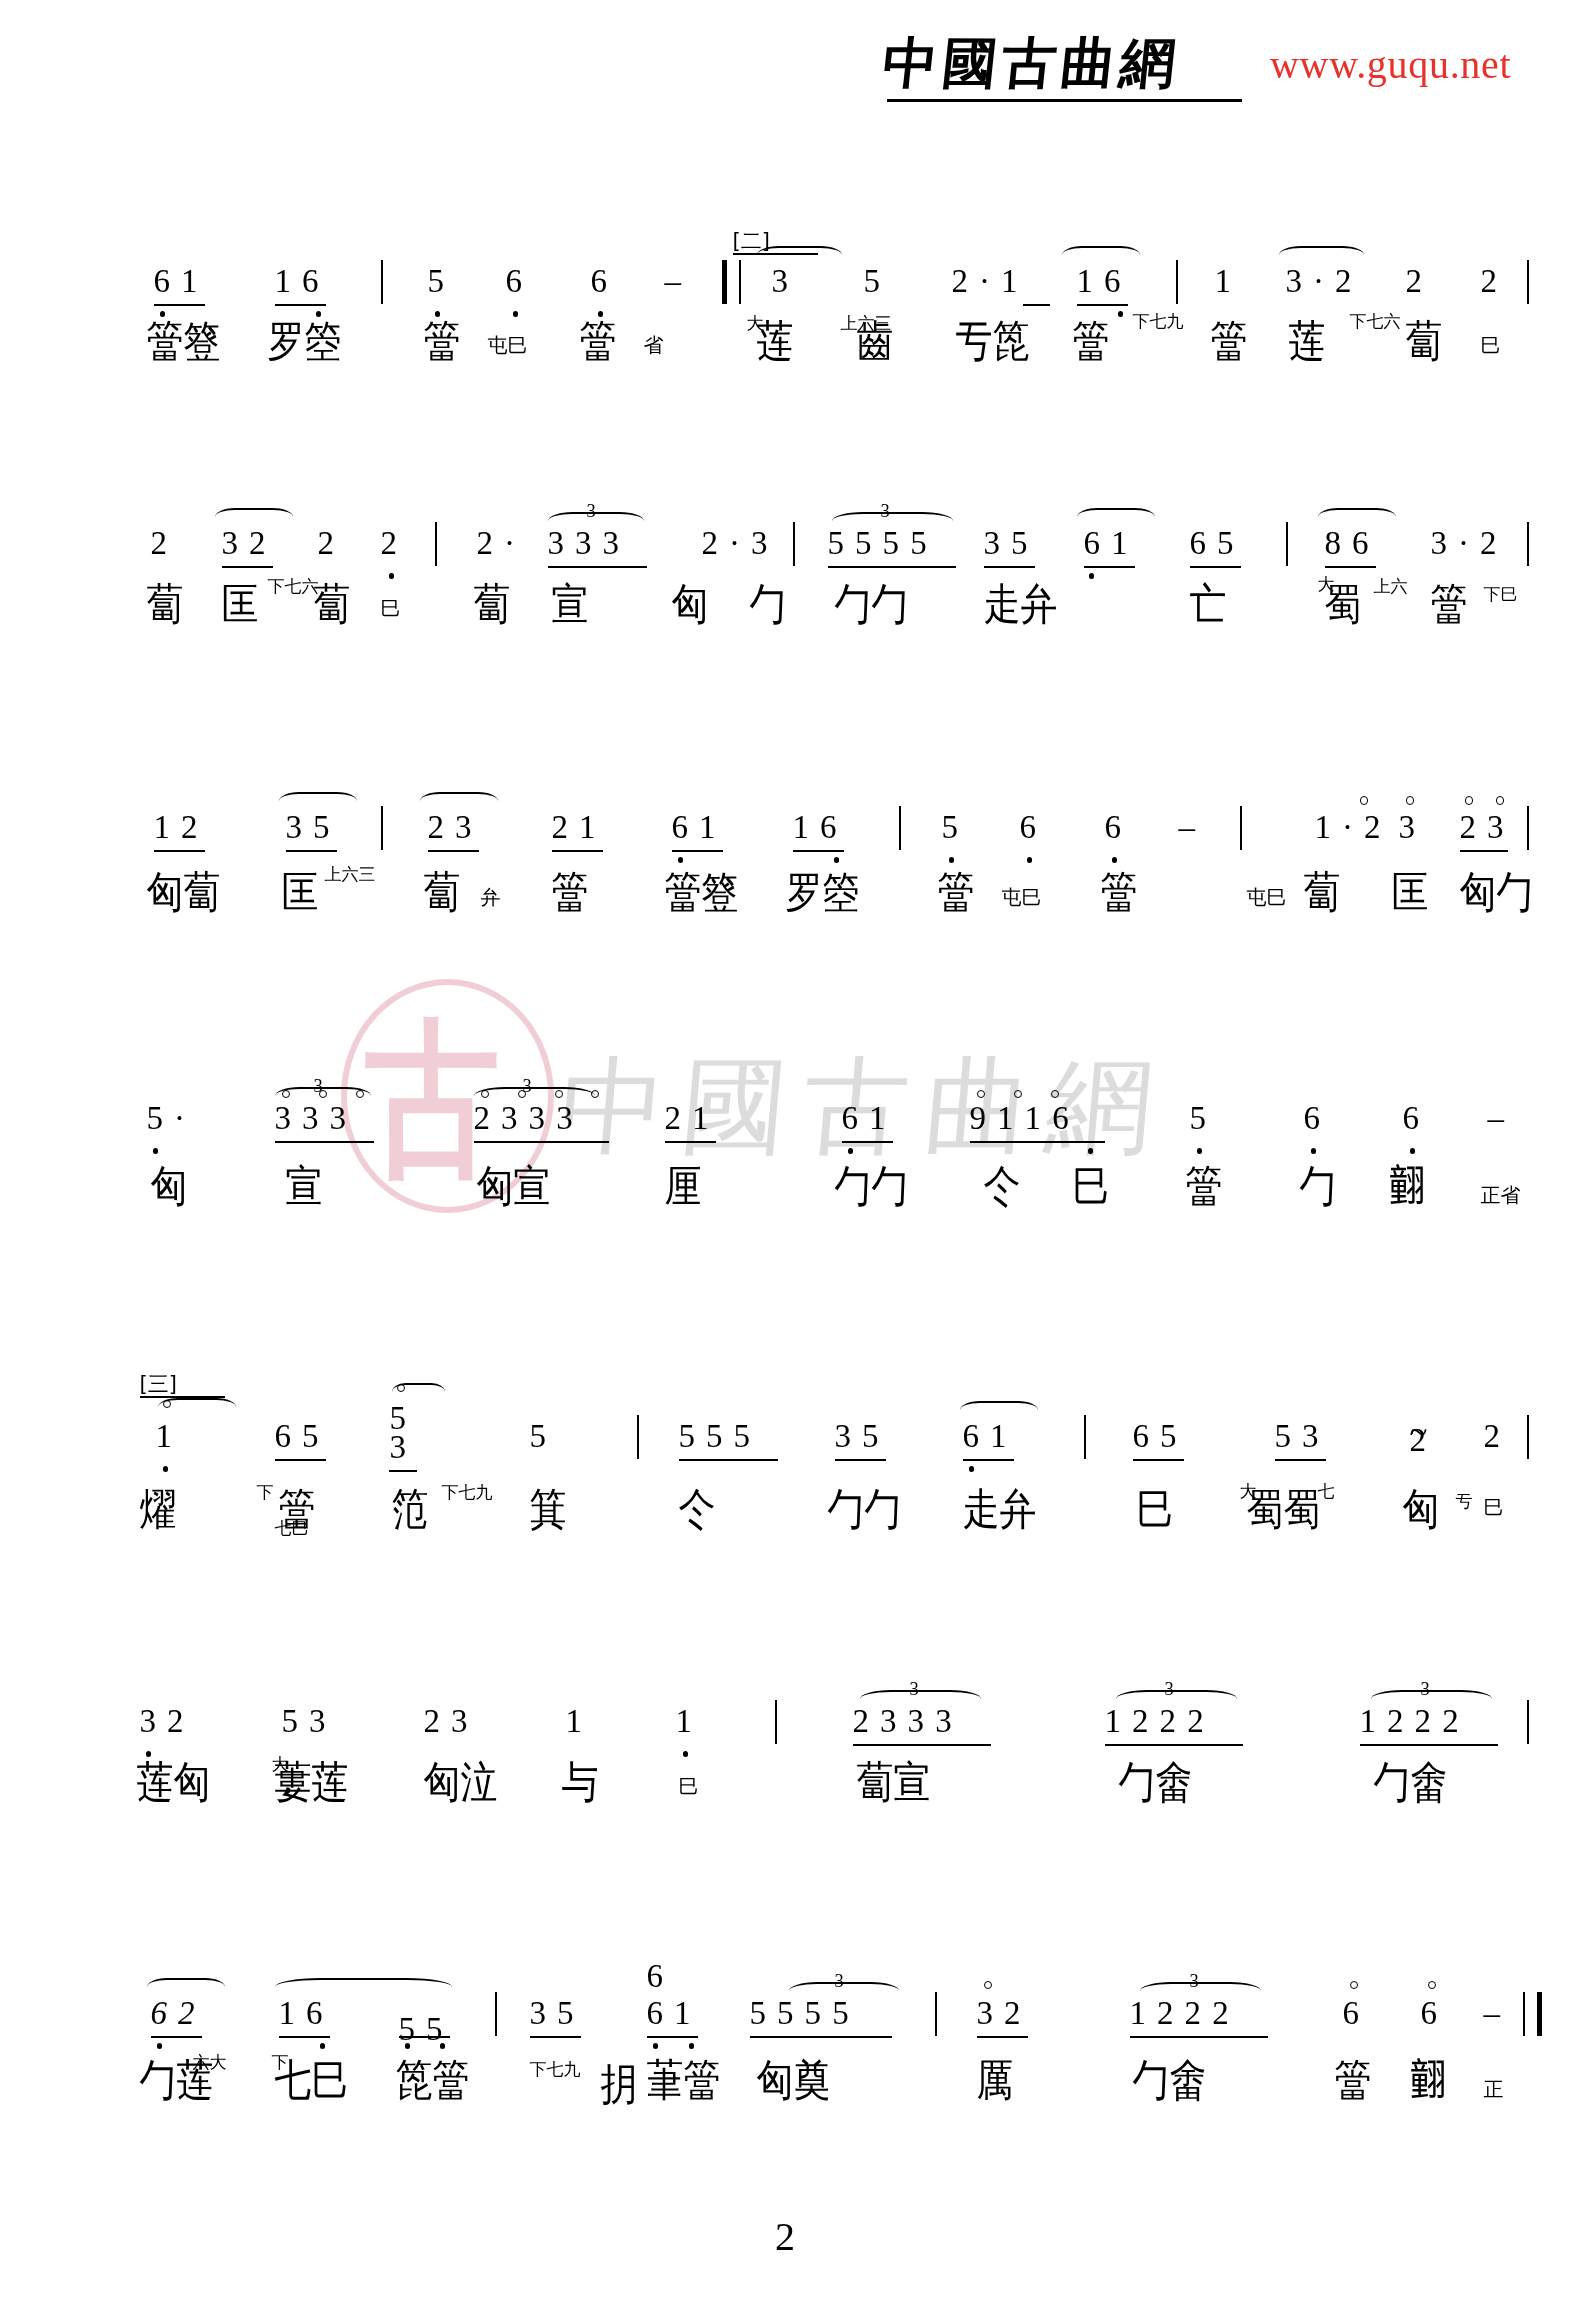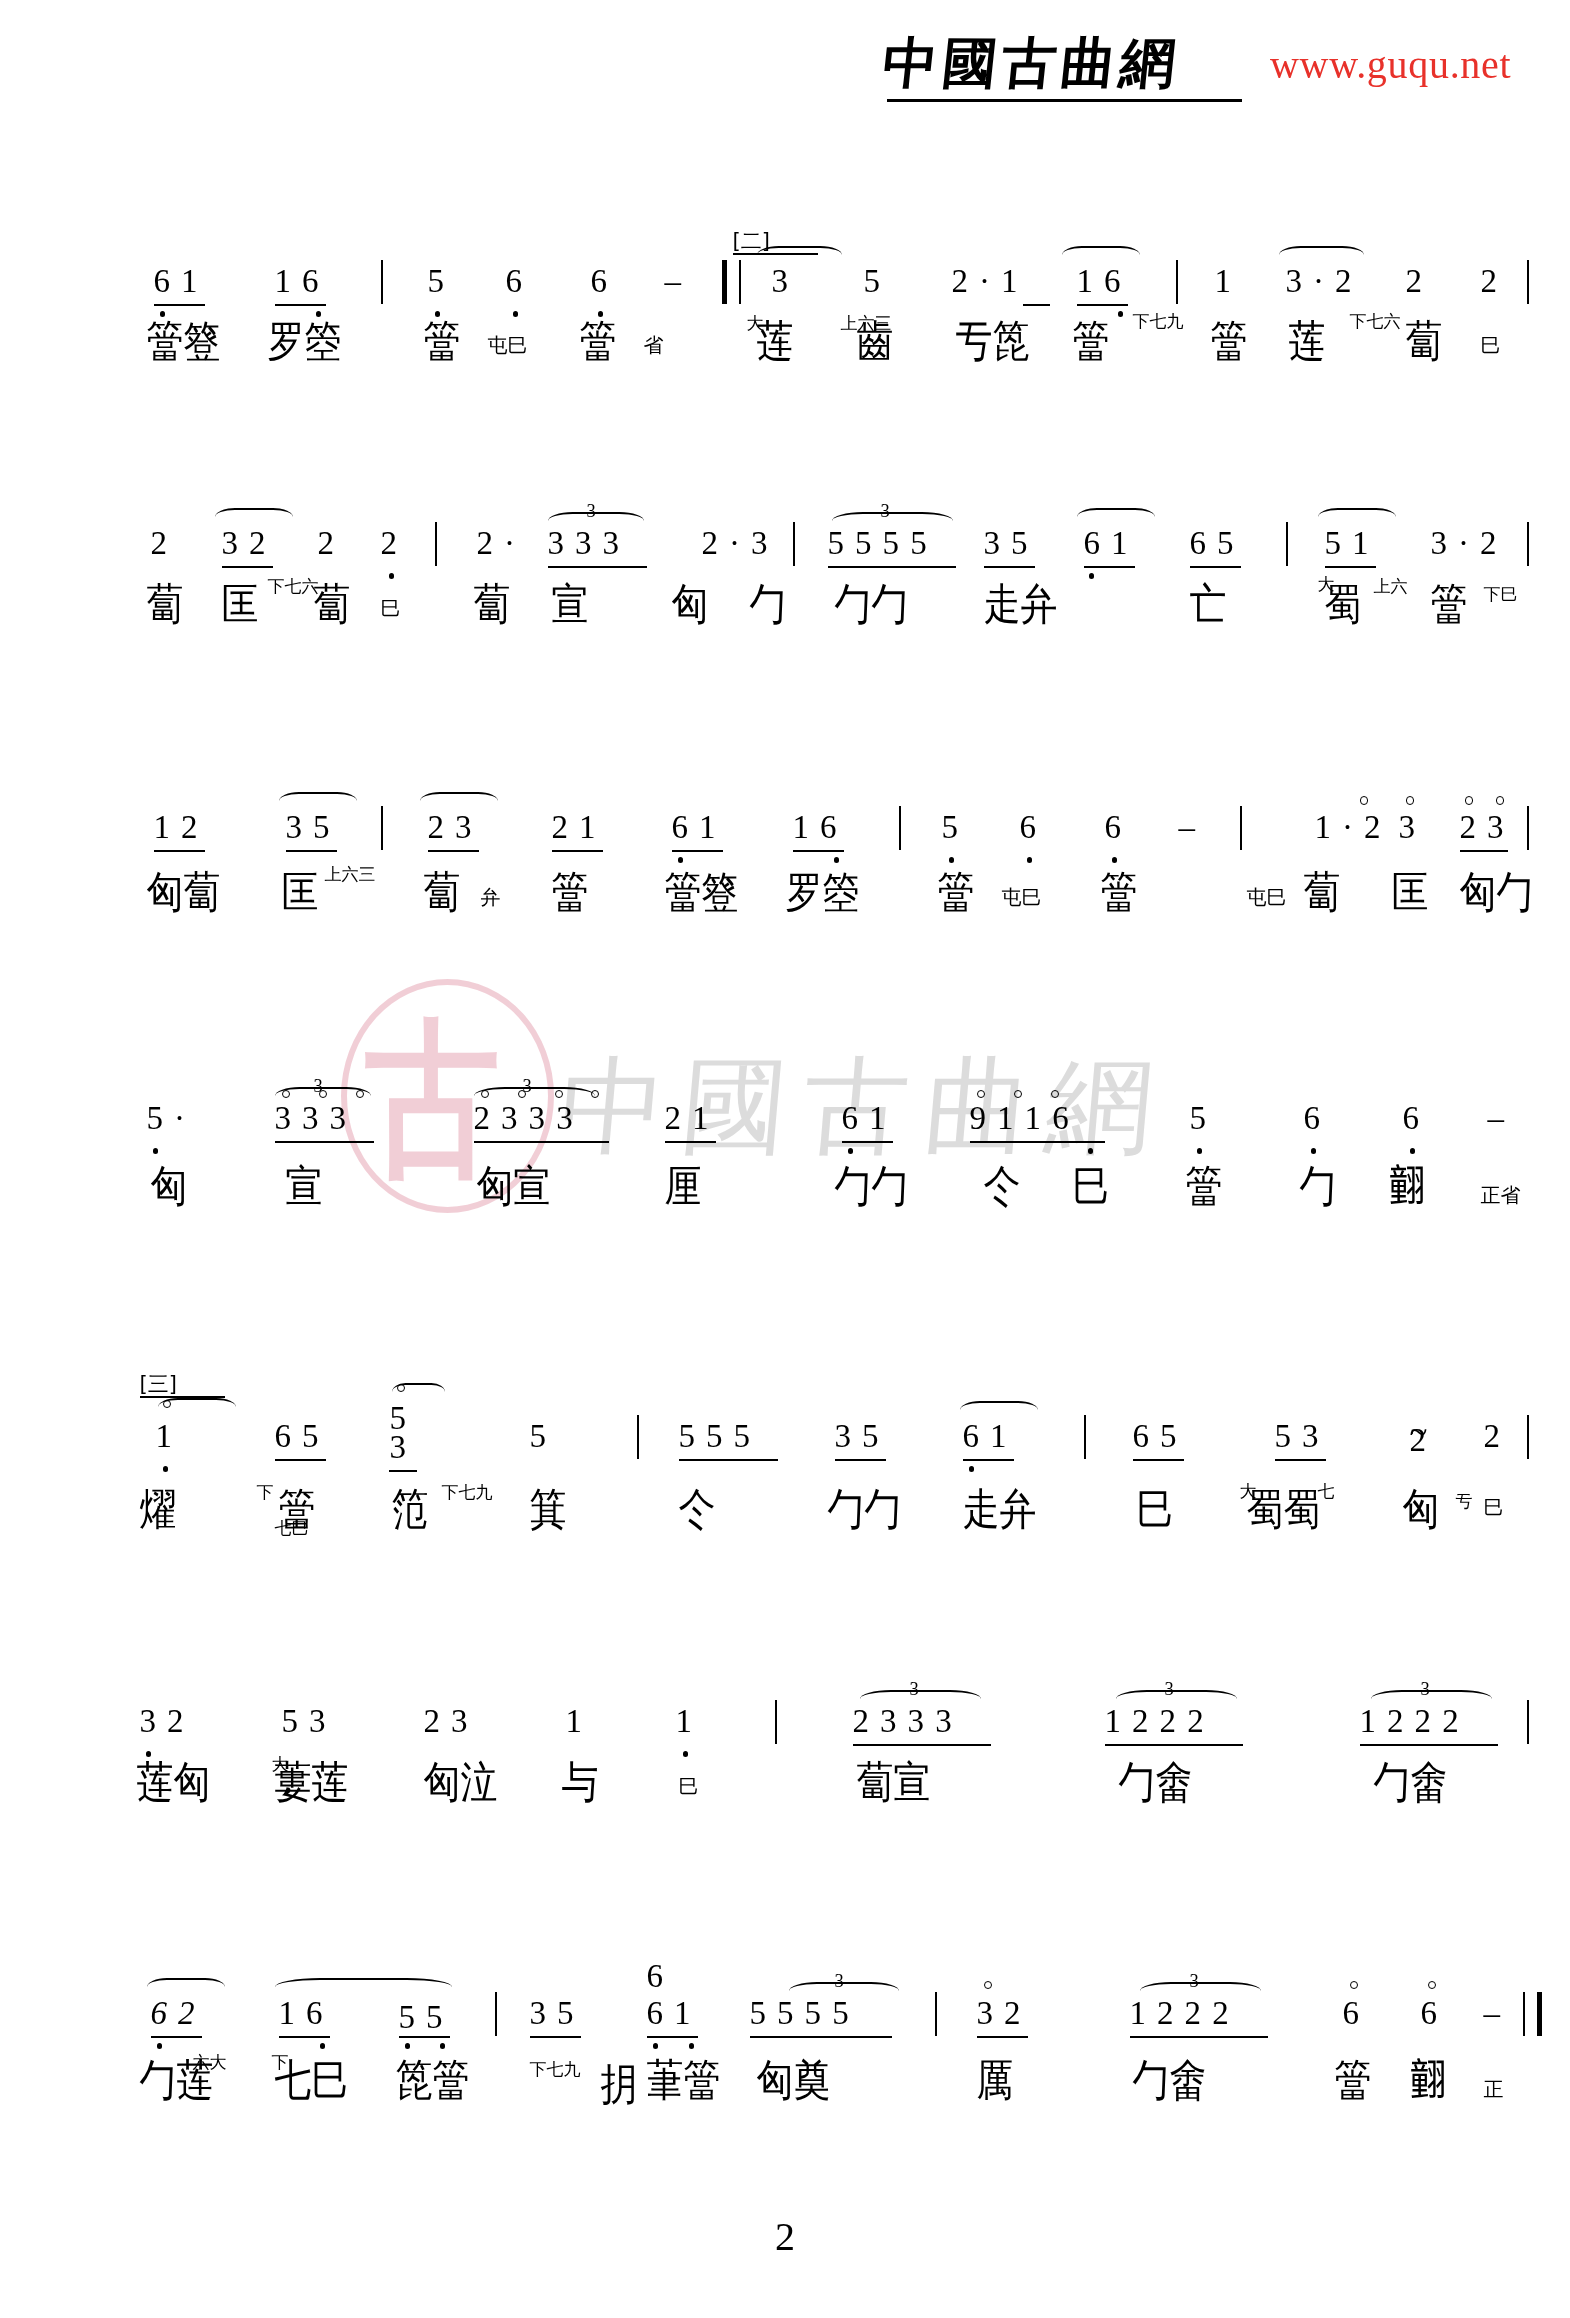--- a/index.html
+++ b/index.html
@@ -340,21 +340,21 @@
       <div class="grp" style="left:1043px; top:0;">6 1</div>
       <div class="beam" style="left:1043px; top:41px; width:51px;"></div>
       <div class="dotd" style="left:1048px; top:48px;"></div>
 
       <div class="grp" style="left:1149px; top:0;">6 5</div>
       <div class="beam" style="left:1149px; top:41px; width:51px;"></div>
 
       <div class="bar" style="left:1245px; top:-2.8px;"></div>
 
       <div class="slur" style="left:1277px; top:-17px; width:78px;"></div>
-      <div class="grp" style="left:1284px; top:0;">5 1</div>
+      <div class="grp" style="left:1284px; top:0;">8 6</div>
       <div class="beam" style="left:1284px; top:41px; width:51px;"></div>
       <div class="grp" style="left:1390px; top:0;">3 · 2</div>
       <div class="bar" style="left:1486px; top:-2.8px;"></div>
     </div>
 
     <div class="tabline" style="top:85px;">
       <div class="tab" style="left:106px; top:0;">蔔</div>
       <div class="tab" style="left:181px; top:0;">匡</div>
       <div class="tab tiny" style="left:227px; top:-4.3px;">下七六</div>
       <div class="tab" style="left:273px; top:0;">蔔</div>
@@ -620,21 +620,21 @@
       <div class="slur" style="left:106px; top:-17px; width:78px;"></div>
       <div class="grp" style="left:110px; top:0;font-style:italic;">6 2</div>
       <div class="beam" style="left:110px; top:41px; width:51px;"></div>
       <div class="dotd" style="left:116px; top:48px;"></div>
 
       <div class="slur" style="left:234px; top:-17px; width:177px;"></div>
       <div class="grp" style="left:238px; top:0;">1 6</div>
       <div class="beam" style="left:238px; top:41px; width:51px;"></div>
       <div class="dotd" style="left:279px; top:48px;"></div>
 
-      <div class="grp" style="left:358px; top:4px;">5 5</div>
+      <div class="grp" style="left:358px; top:16px;">5 5</div>
       <div class="beam" style="left:358px; top:41px; width:51px;"></div>
       <div class="dotd" style="left:364px; top:48px;"></div>
       <div class="dotd" style="left:399px; top:48px;"></div>
 
       <div class="bar" style="left:454px; top:-2.8px;"></div>
 
       <div class="grp" style="left:489px; top:0;">3 5</div>
       <div class="beam" style="left:489px; top:41px; width:51px;"></div>
 
       <div class="grp" style="left:606px; top:-37px;">6</div>

